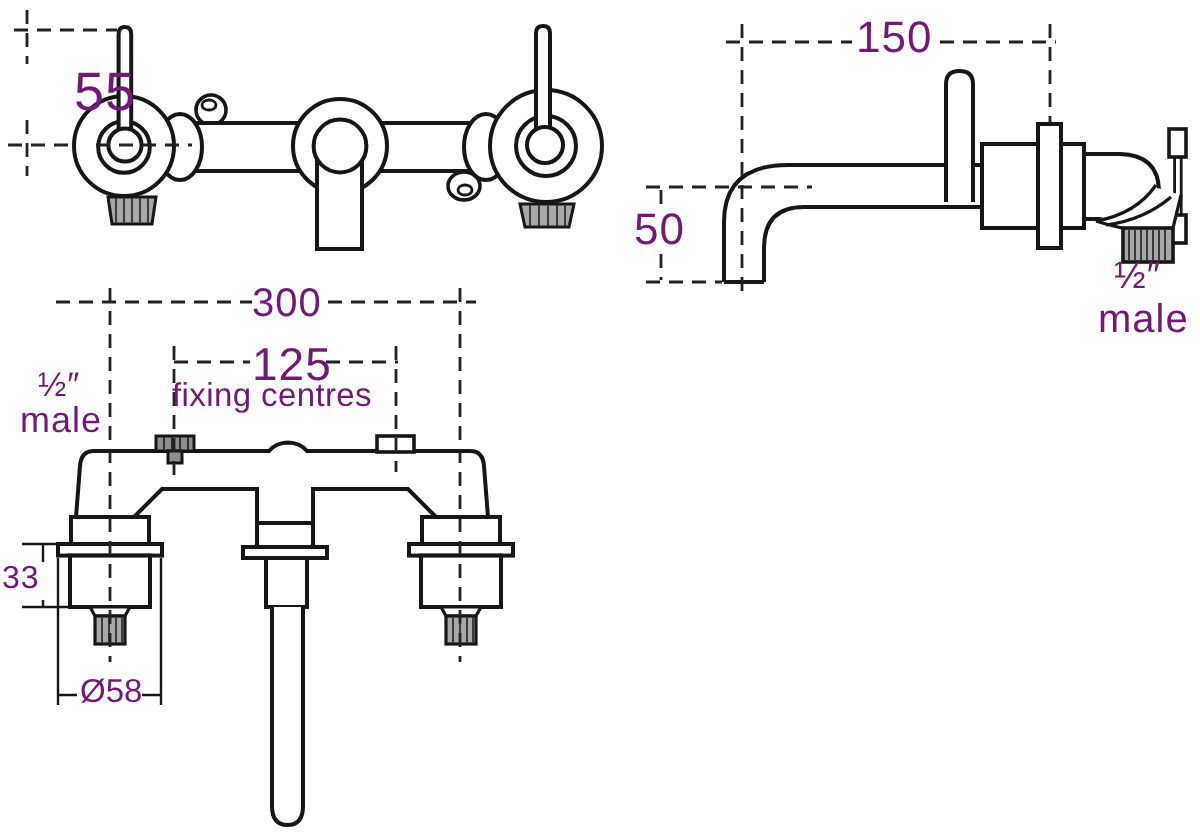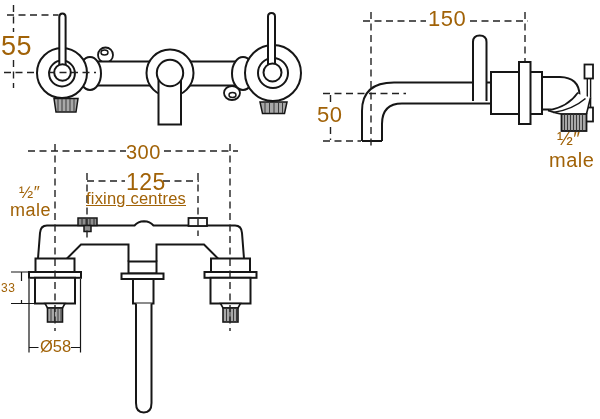--- a/index.html
+++ b/index.html
@@ -6,21 +6,21 @@
   .canvas{
     position:relative;
     width:600px;height:419px;
     background:#ffffff;
     font-family:"Liberation Sans", sans-serif;
     overflow:hidden;
   }
   .canvas svg{position:absolute;left:0;top:0;}
   .lbl{
     position:absolute;
-    color:#a16207;
+    color:#701a75;
     line-height:1;
     white-space:nowrap;
     letter-spacing:0.5px;
   }
 </style>
 </head>
 <body>
 
 <div class="canvas">
 
@@ -136,28 +136,28 @@
 
     <path d="M28,151 H126 M164,151 H238"></path>
     <path d="M55,144 V331"></path>
     <path d="M230,144 V331"></path>
     <path d="M87,181 H125 M163,181 H199"></path>
     <path d="M87,173 V240"></path>
     <path d="M198,173 V236"></path>
   </g>
 </svg>
 
-<div class="lbl" style="left:1px;top:33px;font-size:27px;">55</div>
+<div class="lbl" style="left:1px;top:33px;font-size:27px;padding-left:36px;">55</div>
 
 <div class="lbl" style="left:428px;top:8px;font-size:22px;">150</div>
 <div class="lbl" style="left:317px;top:104px;font-size:22px;">50</div>
 <div class="lbl" style="left:557px;top:129px;font-size:19px;">½″</div>
 <div class="lbl" style="left:549px;top:150px;font-size:20px;">male</div>
 
 <div class="lbl" style="left:126px;top:142px;font-size:20px;">300</div>
 <div class="lbl" style="left:126px;top:171px;font-size:23px;">125</div>
-<div class="lbl" style="left:86px;top:190px;font-size:16.5px;letter-spacing:0.2px;text-decoration:underline;">fixing centres</div>
+<div class="lbl" style="left:86px;top:190px;font-size:16.5px;letter-spacing:0.2px;">fixing centres</div>
 <div class="lbl" style="left:19px;top:184px;font-size:17px;">½″</div>
 <div class="lbl" style="left:10px;top:201px;font-size:18px;">male</div>
-<div class="lbl" style="left:1px;top:282px;font-size:12px;text-align:center;">33</div>
+<div class="lbl" style="left:1px;top:282px;font-size:16px;text-align:center;">33</div>
 <div class="lbl" style="left:40px;top:338px;font-size:16.5px;letter-spacing:0px;text-align:right;">Ø58</div>
 
 </div>
 
 </body></html>

